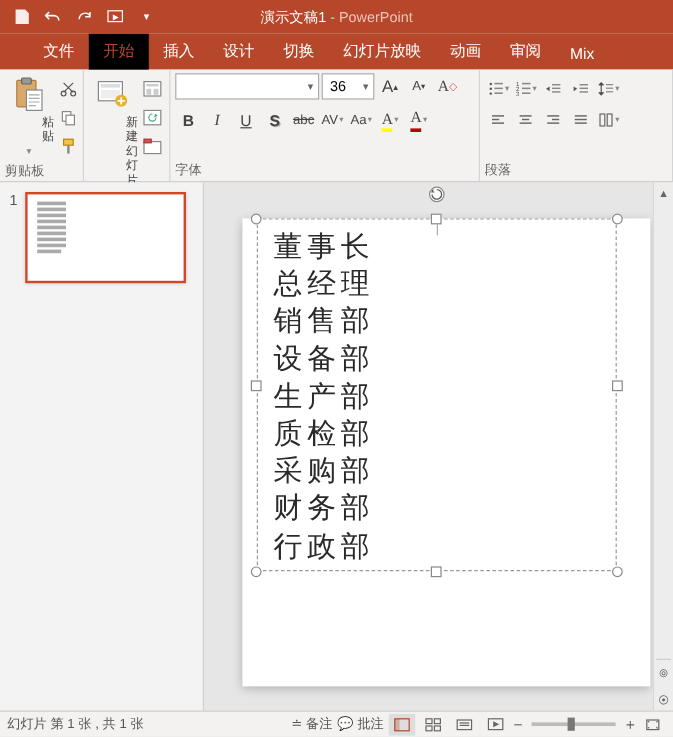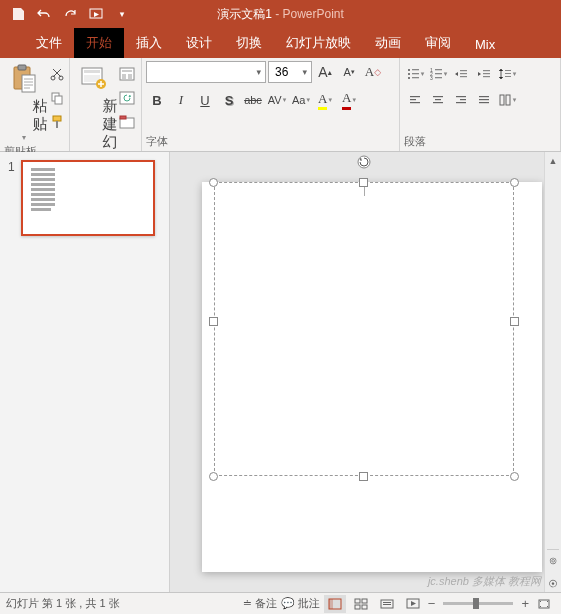--- a/index.html
+++ b/index.html
@@ -18,21 +18,21 @@
 .tab.active { background: #000000; color: #b7472a; }
 
 
 .ribbon { height: 94px; background: #f3f2f1; border-bottom: 1px solid #c6c6c6; display: flex; }
 .group { border-right: 1px solid #d4d4d4; display: flex; flex-direction: column; padding: 3px 4px 0; }
 .group-content { flex: 1; display: flex; gap: 2px; }
 .group-label { text-align: left; font-size: 11px; color: #666; padding: 2px 0; }
 
 .big-btn { width: 40px; display: flex; flex-direction: column; align-items: center; justify-content: flex-start; padding-top: 2px; cursor: pointer; }
 .big-btn .icon-area { width: 32px; height: 32px; display: flex; align-items: center; justify-content: center; }
-.big-btn .btn-label { font-size: 15px; color: #444; text-align: center; line-height: 1.2; margin-top: 2px; margin-left: 32px; }
+.big-btn .btn-label { font-size: 10px; color: #444; text-align: center; line-height: 1.2; margin-top: 2px; margin-left: 32px; }
 .mini-col { display: flex; flex-direction: column; gap: 2px; padding-top: 2px; }
 .mini-btn { width: 22px; height: 22px; display: flex; align-items: center; justify-content: center; cursor: pointer; }
 
 .font-group { flex-direction: column; }
 .font-row { display: flex; align-items: center; gap: 2px; margin-bottom: 4px; }
 .font-combo { height: 22px; border: 1px solid #ababab; background: #fff; font-size: 12px; padding: 0 4px 0 6px; display: flex; align-items: center; justify-content: space-between; }
 .font-name { width: 120px; }
 .font-size { width: 44px; }
 .combo-arrow { font-size: 9px; color: #666; }
 .sbtn { min-width: 22px; height: 22px; display: flex; align-items: center; justify-content: center; font-size: 13px; color: #444; cursor: pointer; }
@@ -375,23 +375,33 @@
             </svg></div>
         <div class="tb-border"></div>
         <div class="handle h-tl"></div>
         <div class="handle sq h-tm"></div>
         <div class="handle h-tr"></div>
         <div class="handle sq h-ml"></div>
         <div class="handle sq h-mr"></div>
         <div class="handle h-bl"></div>
         <div class="handle sq h-bm"></div>
         <div class="handle h-br"></div>
-      </div>
-    </div>
-    <div class="watermark">jc.shenb 多媒体 教程网</div>
+        <div class="tb-content">
+          <div>董事长</div>
+          <div>总经理</div>
+          <div>销售部</div>
+          <div>设备部</div>
+          <div>生产部</div>
+          <div>质检部</div>
+          <div>采购部</div>
+          <div>财务部</div>
+          <div>行政部</div>
+        </div>
+      </div>
+    </div>
     <div class="vscroll">
       <div class="btn">▲</div>
       <div class="track"></div>
       <div class="sep"></div>
       <div class="btn" style="position:absolute;bottom:22px;width:100%;">⦾</div>
       <div class="btn" style="position:absolute;bottom:0;width:100%;">⦿</div>
     </div>
   </div>
 </div>
 

